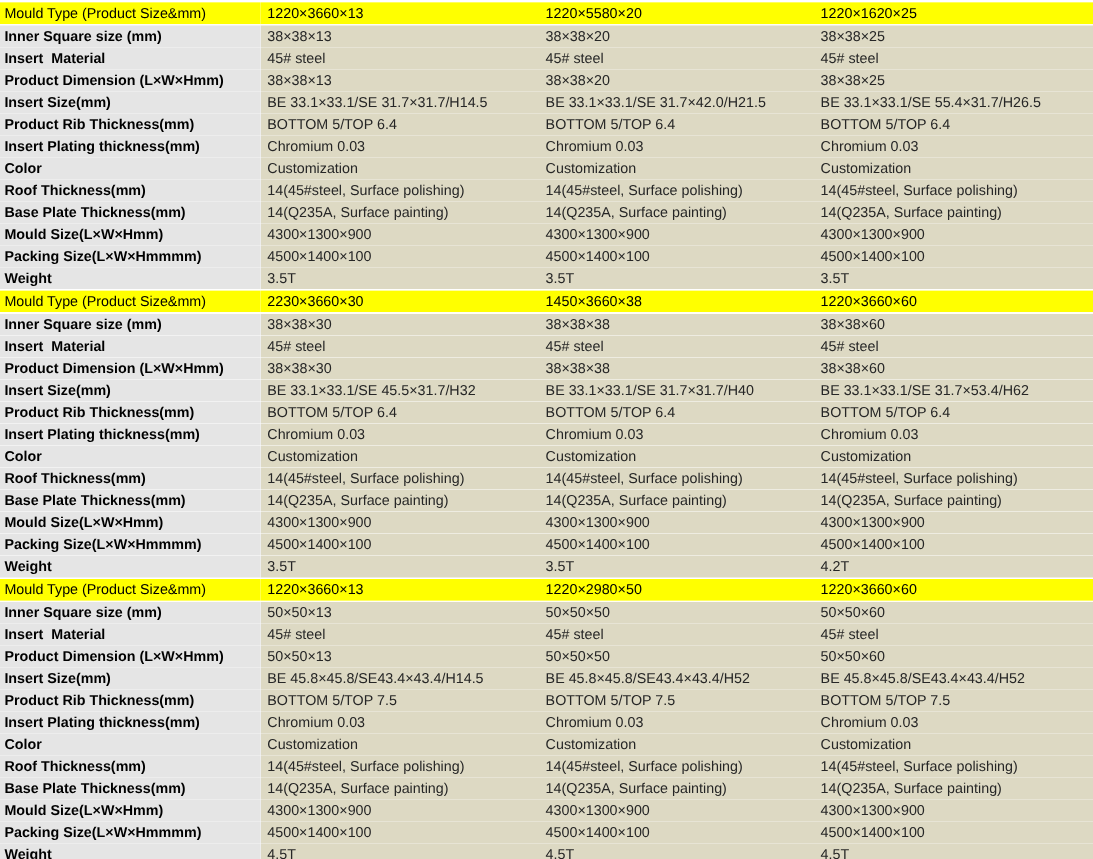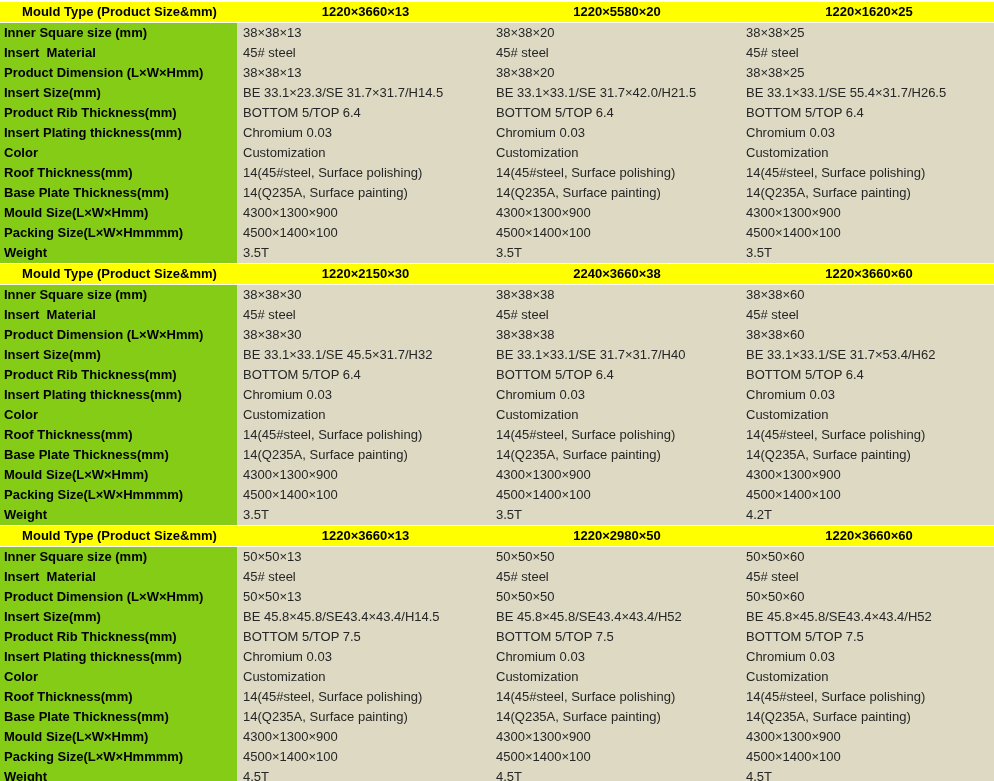--- a/index.html
+++ b/index.html
@@ -1,24 +1,24 @@
 <!DOCTYPE html>
 <html><head>
 <meta charset="utf-8">
 <style>
   html,body{margin:0;padding:0;background:#ffffff;}
   body{font-family:"Liberation Sans",sans-serif;}
   .wrap{width:994px;height:781px;background:#ffffff;overflow:hidden;}
   table.spec{border-collapse:collapse;table-layout:fixed;width:994px;margin-top:1px;}
   td{height:20px;line-height:20px;font-size:13px;padding:0 2px 0 6px;
      white-space:pre;overflow:hidden;vertical-align:middle;}
-  td.label{background:#84cc16;color:#000000;font-weight:bold;padding-left:4px;}
+  td.label{background:#e5e5e5;color:#000000;font-weight:bold;padding-left:4px;}
   td.value{background:#ddd9c3;color:#262626;}
-  tr.header td{background:#ffff00;color:#000000;font-weight:bold;
-     border-top:1px solid #ffffff;border-bottom:1px solid #fffef2;text-align:center;}
+  tr.header td{background:#ffff00;color:#000000;font-weight:normal;
+     border-top:1px solid #ffffff;border-bottom:1px solid #fffef2;}
 </style>
 </head>
 <body>
 
 <div class="wrap">
   <table class="spec">
     <colgroup>
       <col style="width:237px">
       <col style="width:253px">
       <col style="width:250px">
@@ -44,21 +44,21 @@
           <td class="value">45# steel</td>
         </tr>
         <tr>
           <td class="label">Product Dimension (L×W×Hmm)</td>
           <td class="value">38×38×13</td>
           <td class="value">38×38×20</td>
           <td class="value">38×38×25</td>
         </tr>
         <tr>
           <td class="label">Insert Size(mm)</td>
-          <td class="value">BE 33.1×23.3/SE 31.7×31.7/H14.5</td>
+          <td class="value">BE 33.1×33.1/SE 31.7×31.7/H14.5</td>
           <td class="value">BE 33.1×33.1/SE 31.7×42.0/H21.5</td>
           <td class="value">BE 33.1×33.1/SE 55.4×31.7/H26.5</td>
         </tr>
         <tr>
           <td class="label">Product Rib Thickness(mm)</td>
           <td class="value">BOTTOM 5/TOP 6.4</td>
           <td class="value">BOTTOM 5/TOP 6.4</td>
           <td class="value">BOTTOM 5/TOP 6.4</td>
         </tr>
         <tr>
@@ -98,22 +98,22 @@
           <td class="value">4500×1400×100</td>
         </tr>
         <tr>
           <td class="label">Weight</td>
           <td class="value">3.5T</td>
           <td class="value">3.5T</td>
           <td class="value">3.5T</td>
         </tr>
         <tr class="header">
           <td class="label">Mould Type (Product Size&amp;mm)</td>
-          <td class="value">1220×2150×30</td>
-          <td class="value">2240×3660×38</td>
+          <td class="value">2230×3660×30</td>
+          <td class="value">1450×3660×38</td>
           <td class="value">1220×3660×60</td>
         </tr>
         <tr>
           <td class="label">Inner Square size (mm)</td>
           <td class="value">38×38×30</td>
           <td class="value">38×38×38</td>
           <td class="value">38×38×60</td>
         </tr>
         <tr>
           <td class="label">Insert  Material</td>

